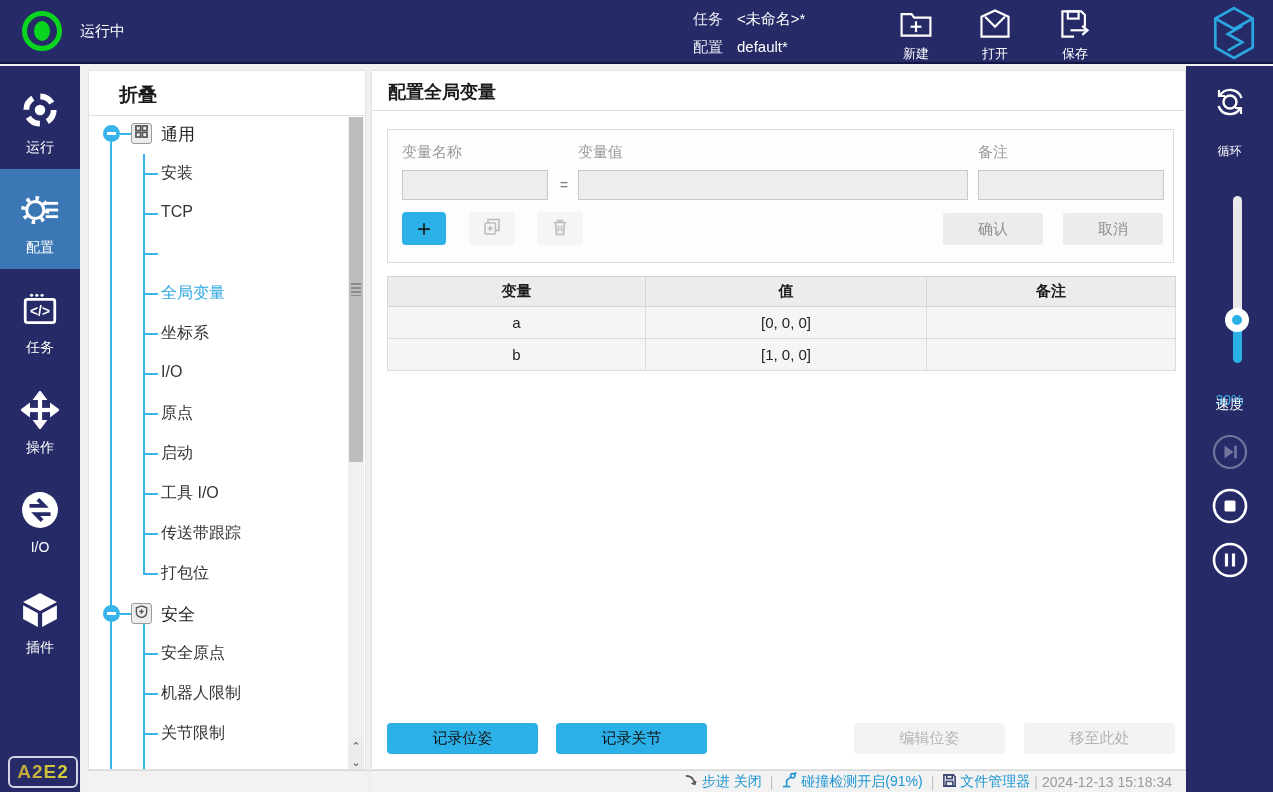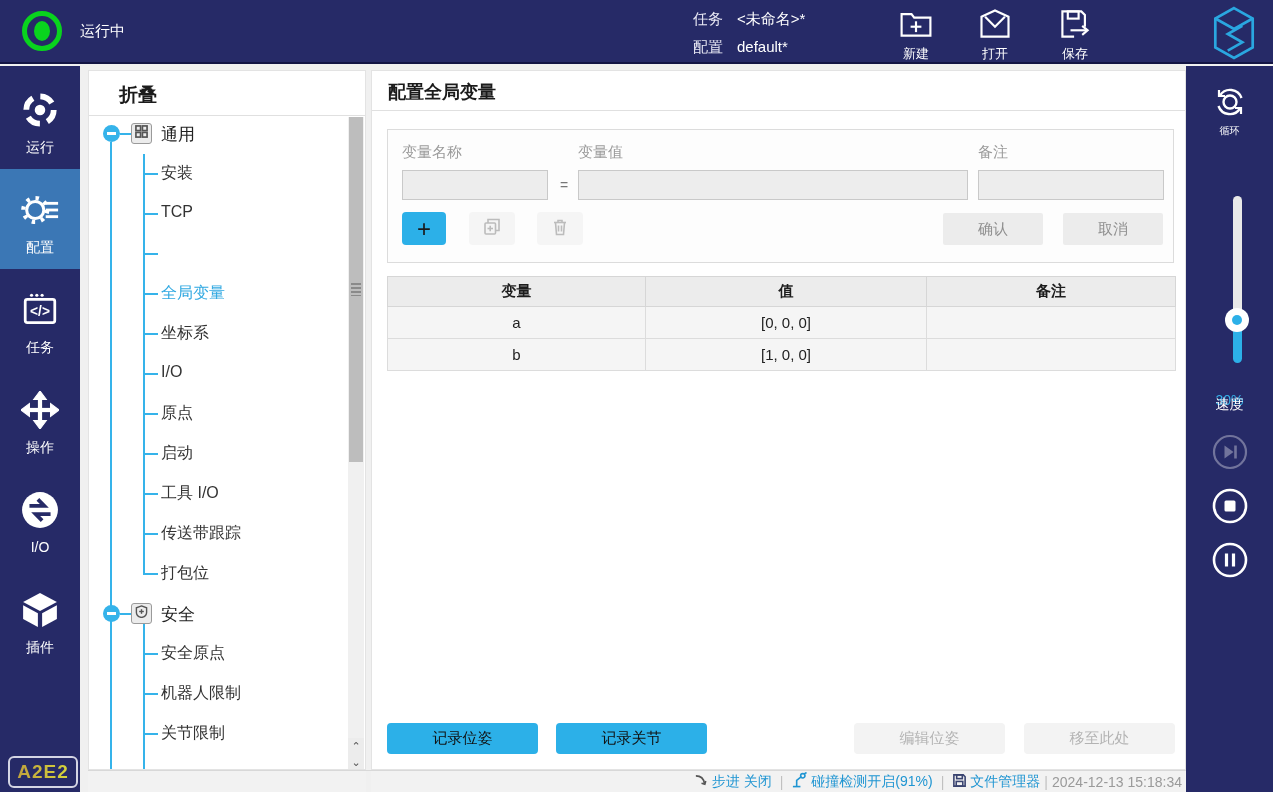--- a/index.html
+++ b/index.html
@@ -67,33 +67,33 @@
   #var-table th { background:#ececec; font-size:15px; font-weight:bold; color:#1d1d1d; height:30px; border:1px solid #d6d6d6; }
   #var-table td { background:#f5f5f5; font-size:15px; color:#222; height:32px; text-align:center; border:1px solid #dcdcdc; }
 
   .foot-btn { position:absolute; top:652px; height:31px; border:none; border-radius:4px; font-size:15px; cursor:pointer; }
   .foot-btn.blue { background:#2cb0e8; color:#111; }
   .foot-btn.disabled { background:#f3f3f3; color:#b3b3b3; }
 
   
   #rightbar { position:absolute; left:1186px; top:66px; width:87px; height:726px; background:#262a67; color:#fff; }
   #loop-box { position:absolute; left:0; top:18px; width:87px; text-align:center; cursor:pointer; }
-  #loop-box .lab { font-size:10px; margin-top:0; }
+  #loop-box .lab { font-size:12px; margin-top:19px; }
   #slider-track { position:absolute; left:47px; top:130px; width:9px; height:167px; border-radius:5px;
       background:linear-gradient(to bottom,#e9e9e9 0 73%,#2cb0e8 73% 100%); cursor:pointer; }
   #slider-thumb { position:absolute; left:-8px; top:112px; width:24px; height:24px; background:#fff; border-radius:50%; }
   #slider-thumb::after { content:""; position:absolute; left:7px; top:7px; width:10px; height:10px; background:#2cb0e8; border-radius:50%; }
   #speed-pct { position:absolute; left:0; top:314px; width:87px; text-align:center; font-size:14px; color:#35b3ea;margin-top:12px; }
   #speed-lab { position:absolute; left:0; top:330px; width:87px; text-align:center; font-size:14px; }
   .pb-btn { position:absolute; left:26px; width:36px; height:36px; cursor:pointer; }
   .pb-btn.dim { opacity:.35; }
 
   
   #statusbar { position:absolute; left:88px; top:770px; width:1098px; height:22px; background:#f2f2f2; border-top:1px solid #d8d8d8;
-      display:flex; align-items:center; justify-content:flex-end; font-size:14px; padding-right:4px; }
+      display:flex; align-items:center; justify-content:flex-end; font-size:14px; padding-right:14px; }
   #statusbar .gapdiv { position:absolute; left:278px; top:0; width:5px; height:22px; background:#f0f0f0; }
   .sb-blue { color:#1f95d2; } .sb-gray { color:#9a9a9a; } .sb-sep { color:#c0c0c0; margin:0 8px; }
   #statusbar svg { margin-right:3px; }
 </style>
 </head>
 <body>
 
 <div id="app">
 
   <div id="topbar">

